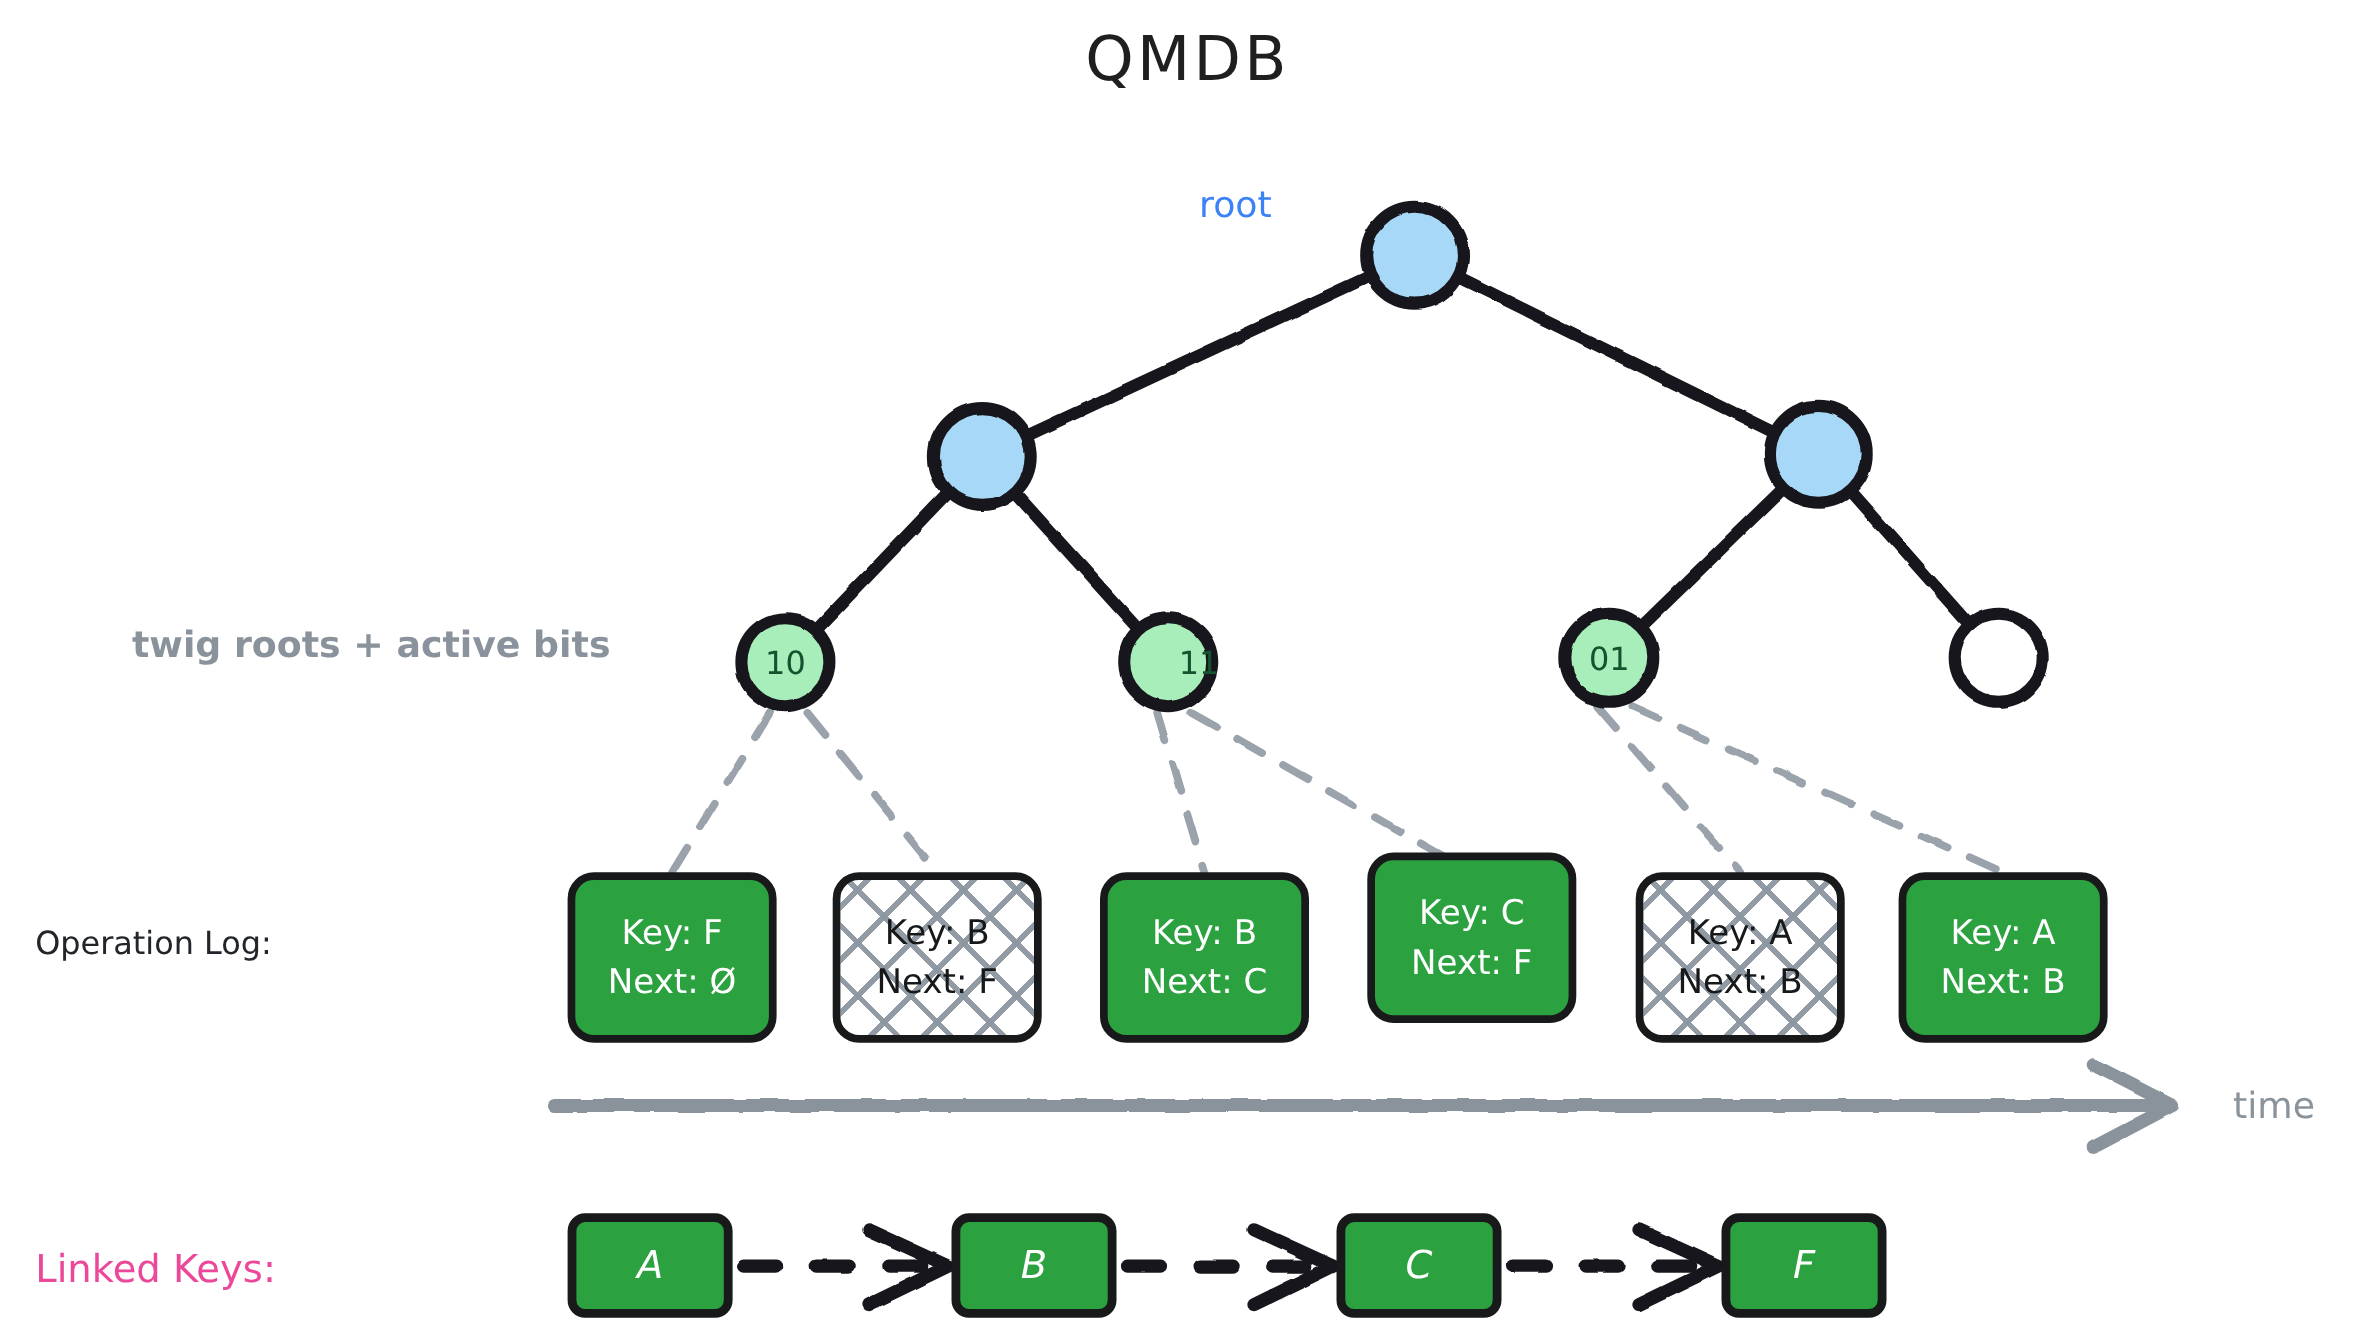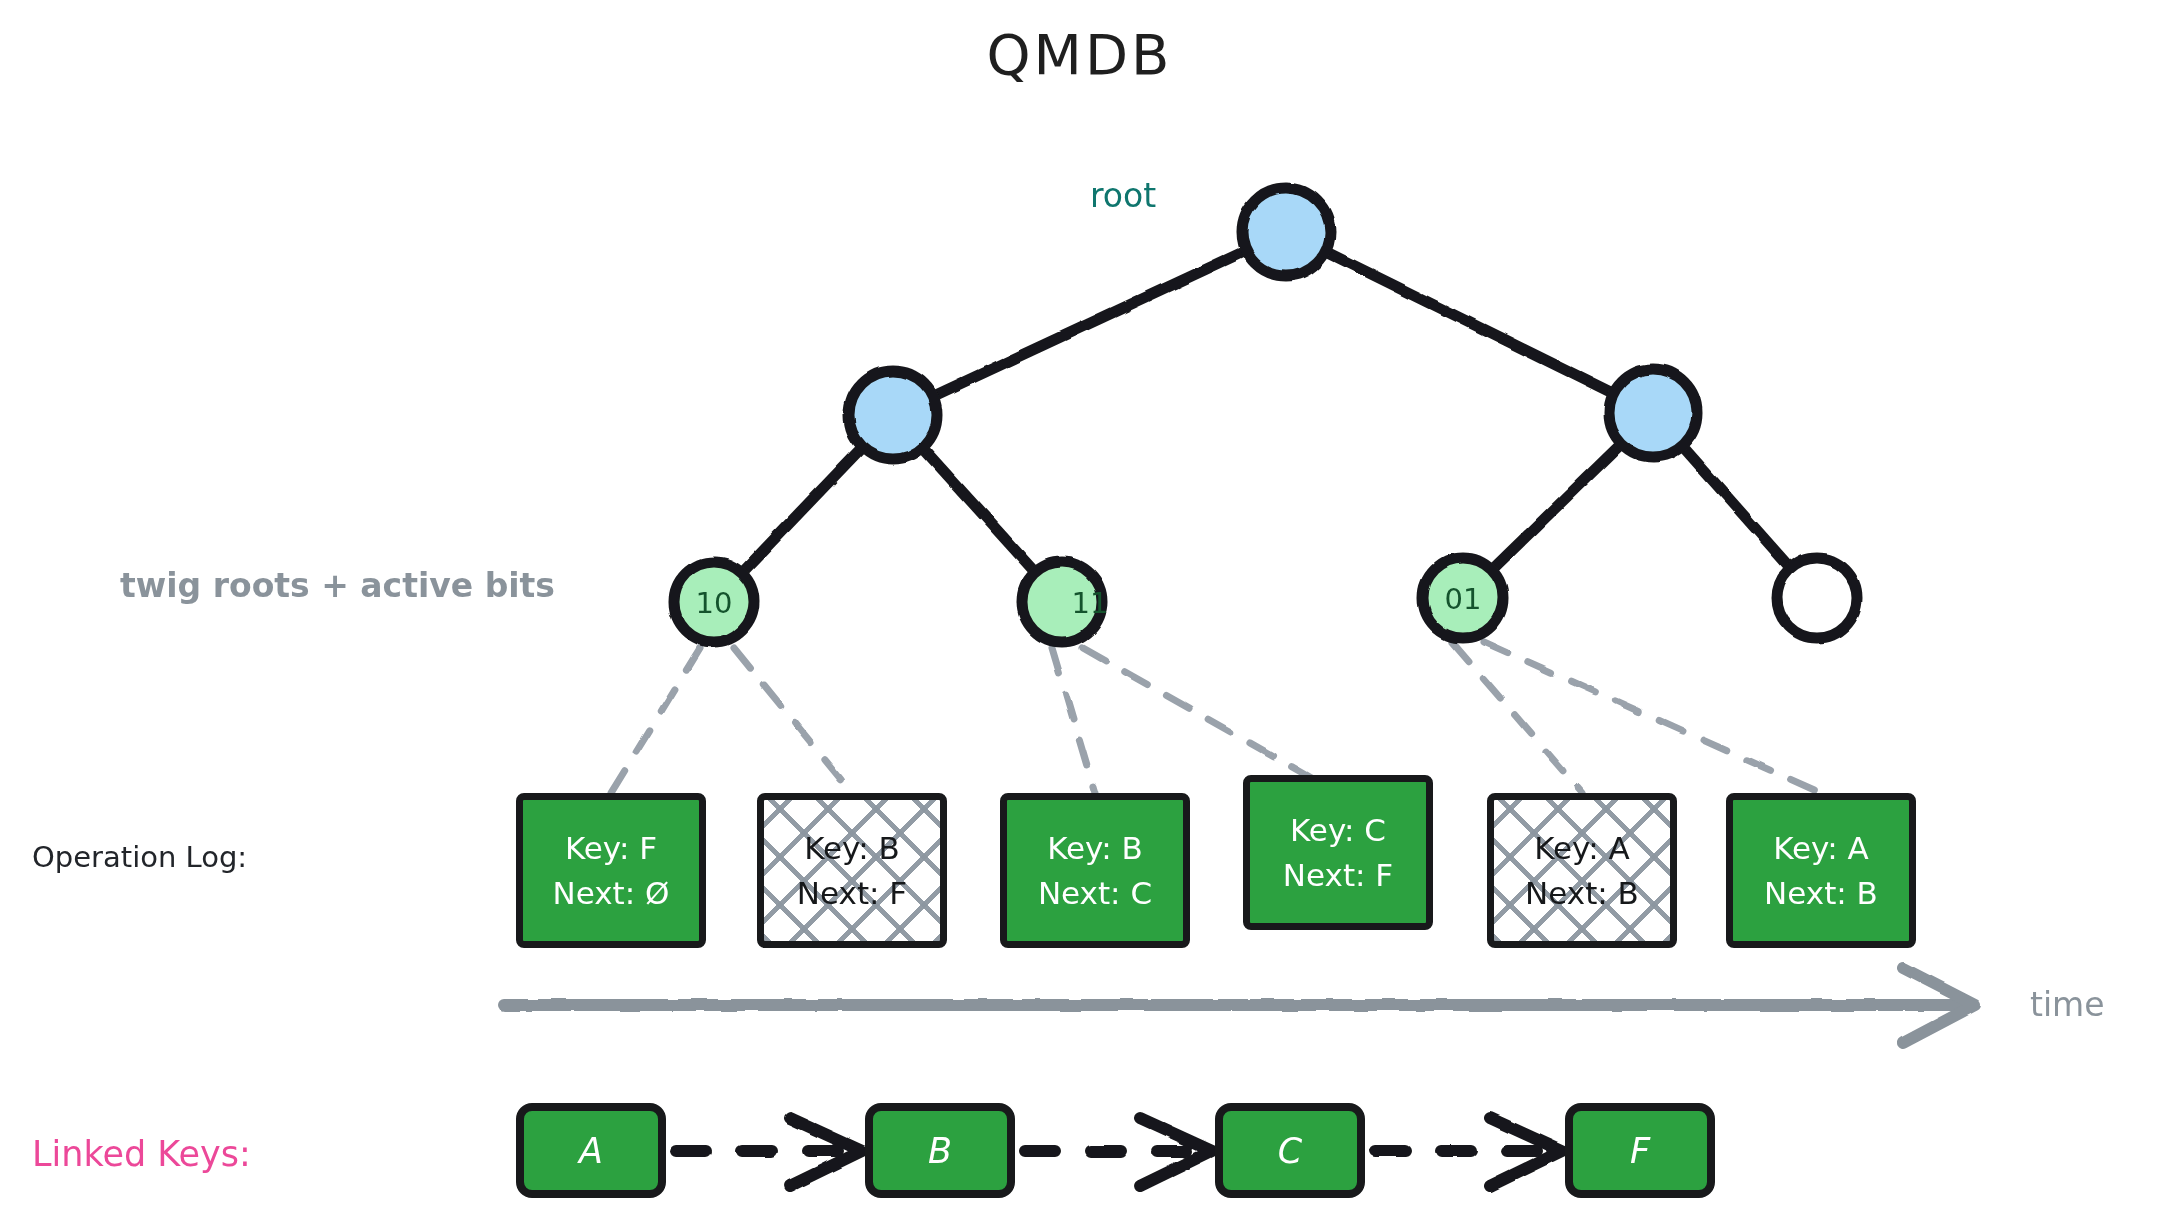--- a/index.html
+++ b/index.html
@@ -6,33 +6,33 @@
   body{width:2159px;height:1222px;position:relative;overflow:hidden;
        font-family:"DejaVu Sans", sans-serif;}
   #canvas{position:absolute;inset:0;width:2159px;height:1222px;}
   .lyr{position:absolute;left:0;top:0;width:2159px;height:1222px;}
   svg.lyr{pointer-events:none;}
 
   
   .lbl{position:absolute;white-space:nowrap;}
   #title{left:0;right:0;top:22px;text-align:center;font-size:56px;color:#1f1f1f;
          letter-spacing:3px;font-family:"DejaVu Sans", sans-serif;font-weight:400;}
-  #root-label{left:1090px;top:176px;font-size:33px;color:#0f766e;text-align:right;}
+  #root-label{left:1090px;top:166px;font-size:33px;color:#3b82f6;text-align:right;}
   #twig-label{left:120px;top:566px;font-size:33px;color:#8a939b;font-weight:bold;}
   #oplog-label{left:32px;top:840px;font-size:29px;color:#22252a;}
   #linked-label{left:32px;top:1134px;font-size:35px;color:#ec4899;}
   #time-label{left:2030px;top:985px;font-size:33px;color:#8a939b;}
 
   
   .node-text{position:absolute;transform:translate(-50%,-50%);
              font-size:29px;color:#14532d;pointer-events:none;}
 
   
   .op-card{position:absolute;width:190px;height:155px;
-           border:7px solid #18191b;border-radius:8px;
+           border:7px solid #18191b;border-radius:24px;
            display:flex;flex-direction:column;align-items:center;
            justify-content:center;gap:12px;box-sizing:border-box;}
   .op-card.filled{background:#2ca140;}
   .op-card.filled .op-line{color:#ffffff;}
   .op-card.hatched{background:#ffffff;
       background-image:
         repeating-linear-gradient(45deg, rgba(140,150,160,.95) 0 5px, transparent 5px 34px),
         repeating-linear-gradient(-45deg, rgba(140,150,160,.95) 0 5px, transparent 5px 34px);}
   .op-card.hatched .op-line{color:#16181a;}
   .op-line{font-size:31px;line-height:1.05;}

